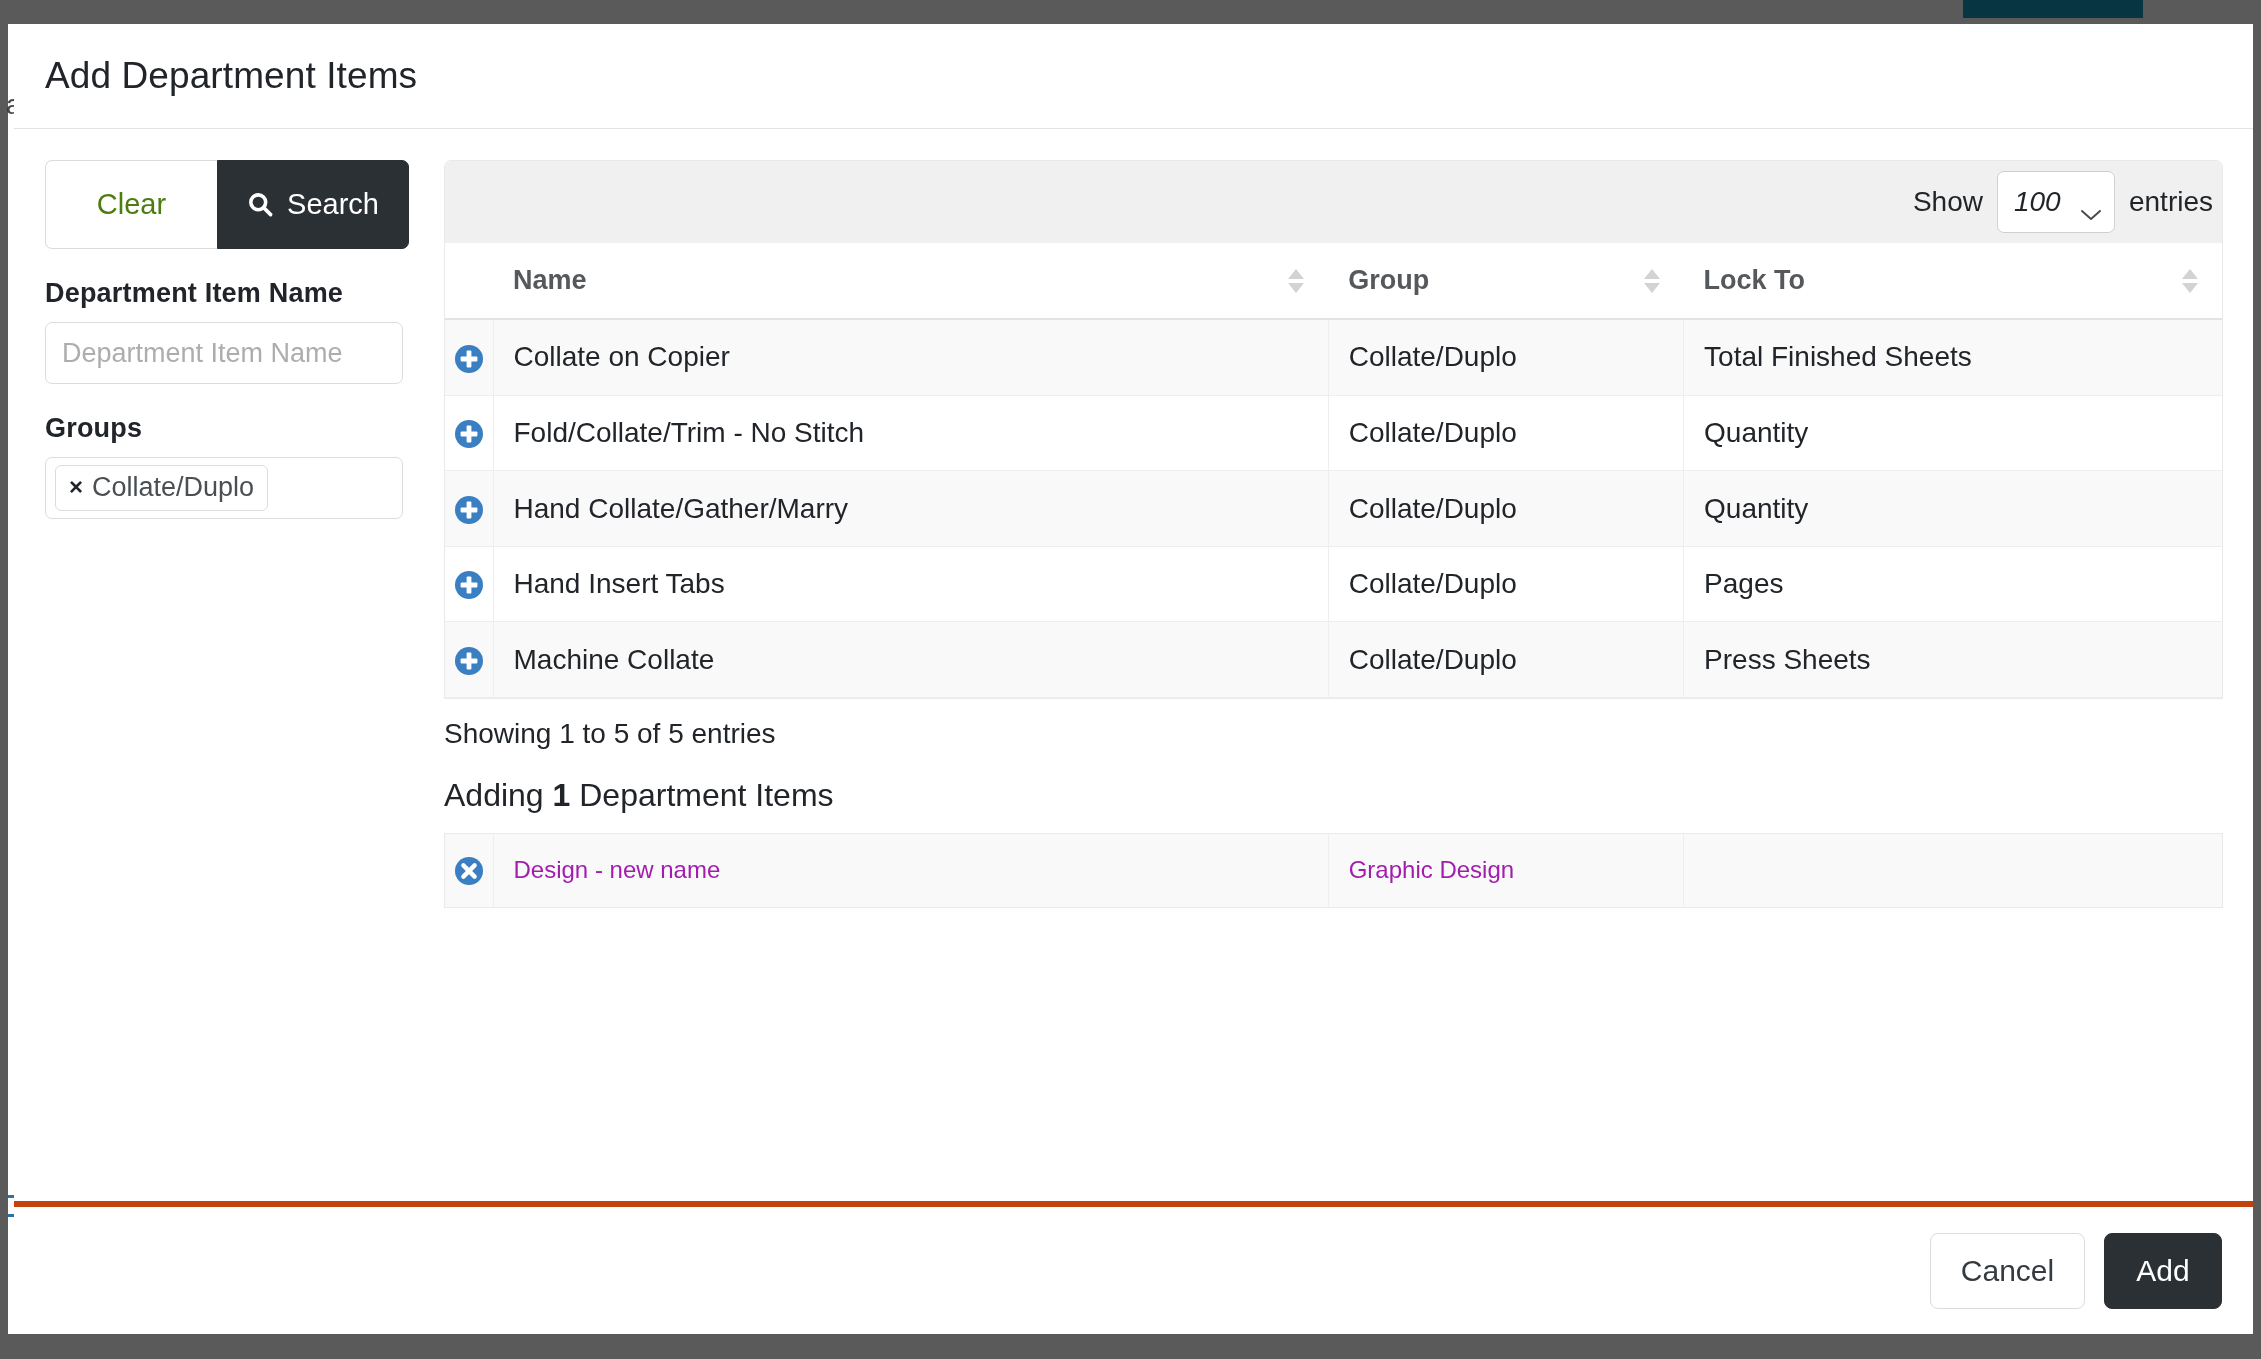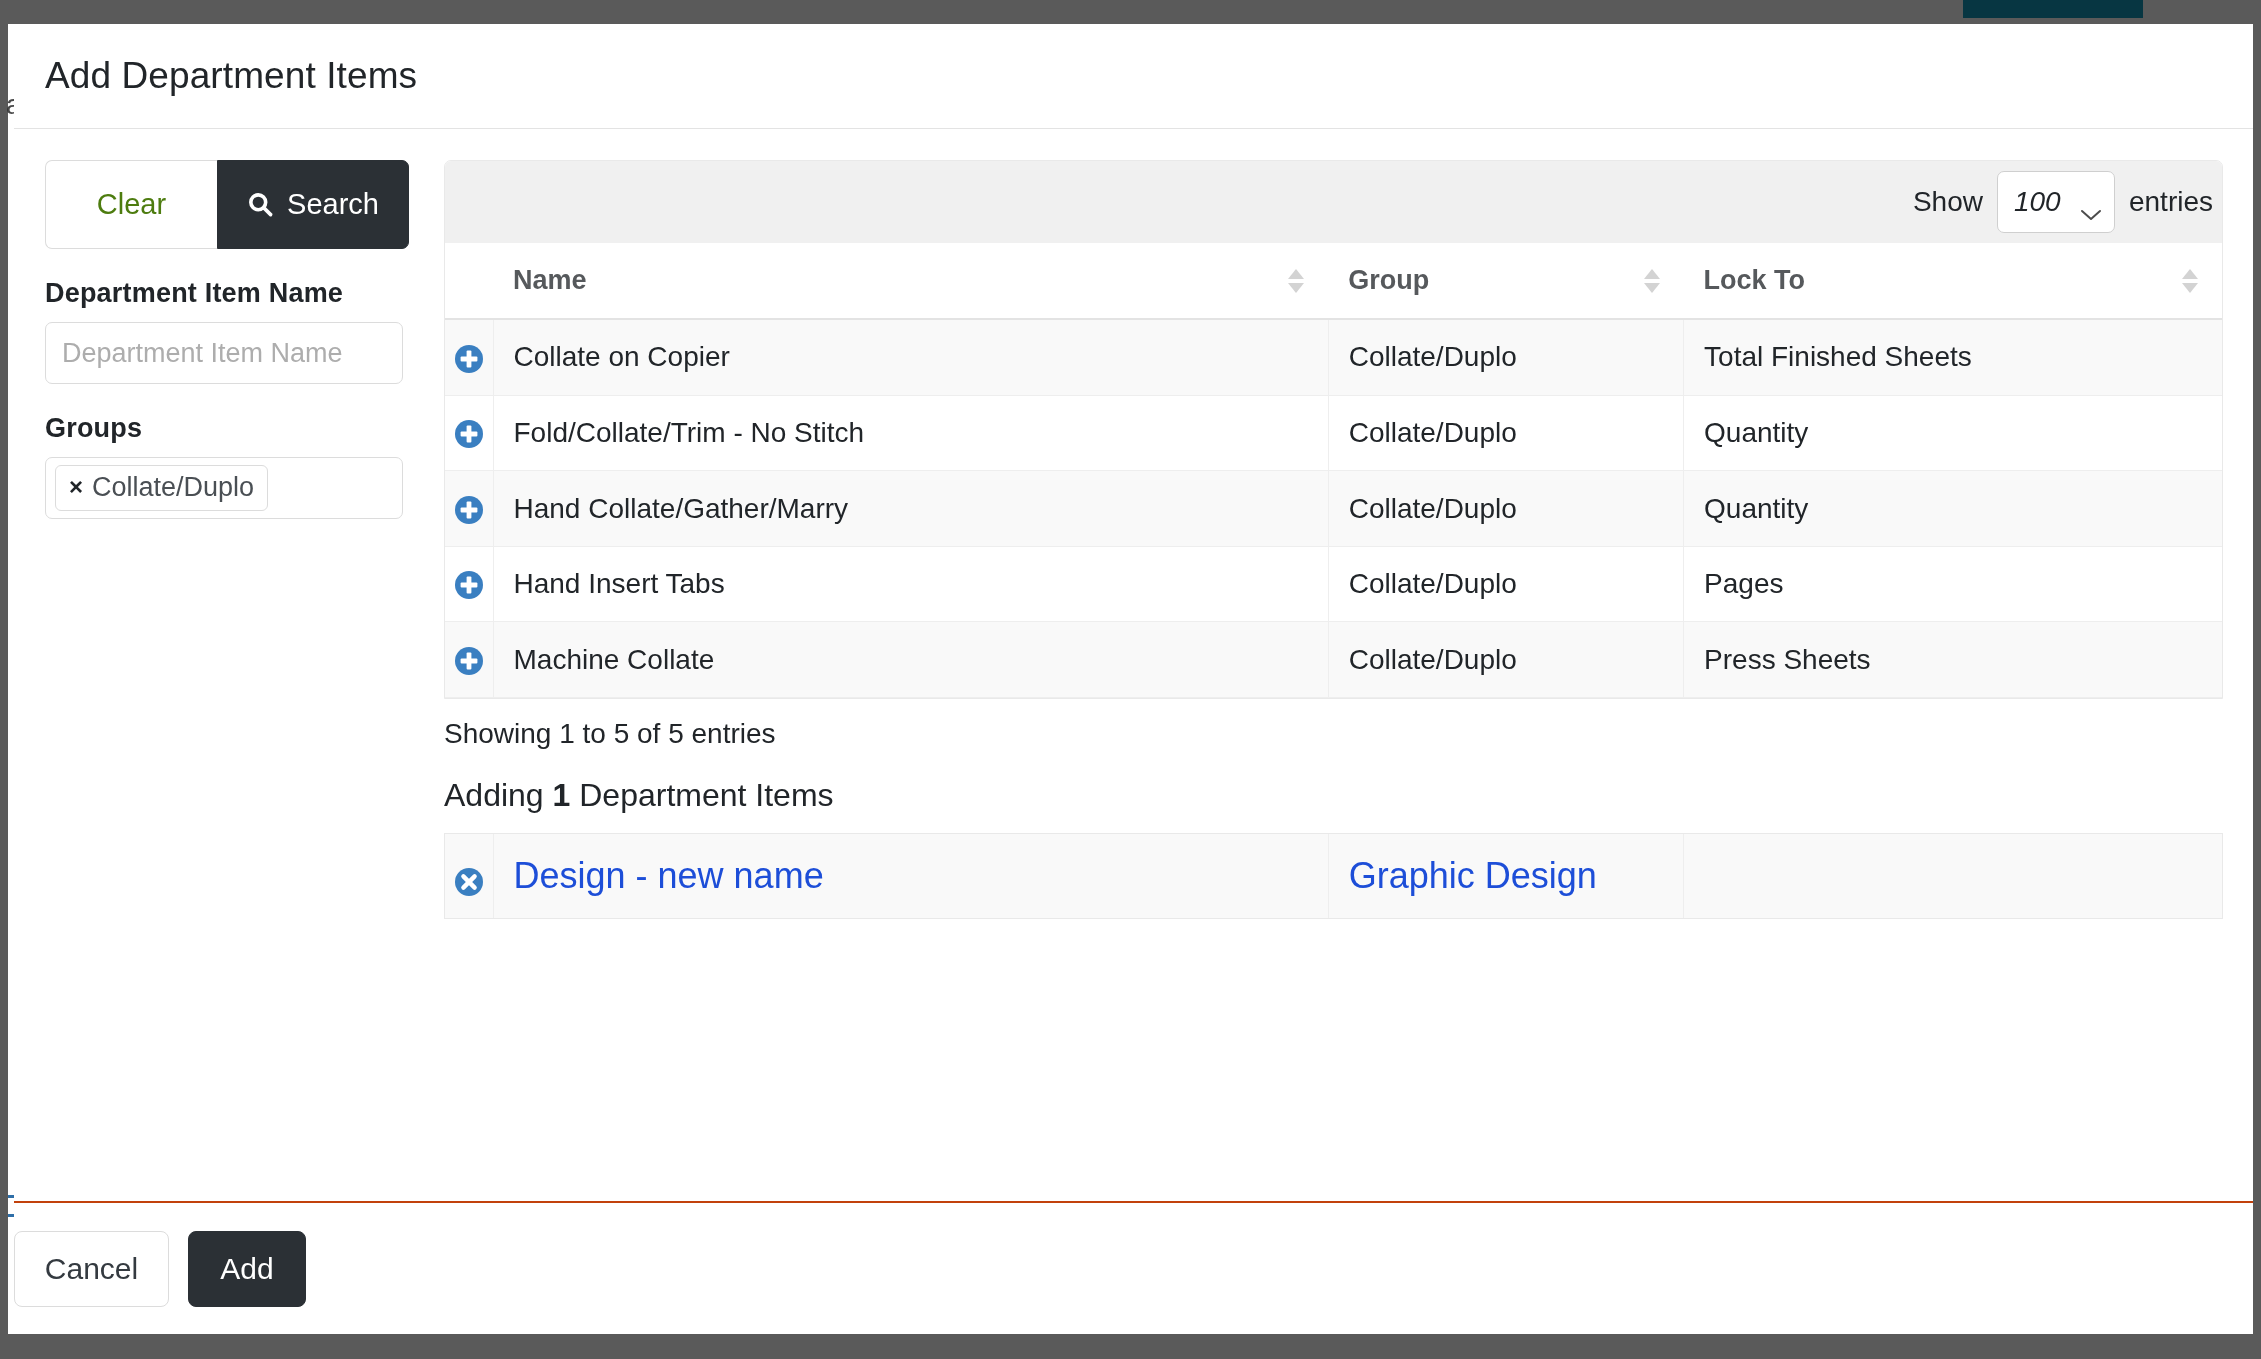--- a/index.html
+++ b/index.html
@@ -151,31 +151,31 @@
 
   .circ-icon { width: 30px; height: 30px; display: inline-block; vertical-align: middle; cursor: pointer; }
 
   .showing-text { font-size: 28px; color: #212529; margin-top: 19px; }
   .adding-text { font-size: 32px; color: #212529; margin-top: 27px; }
   .adding-text b { font-weight: 700; }
 
   .adding-table { margin-top: 19px; border: 1px solid #e9e9e9; }
   .adding-table table { width: 100%; border-collapse: collapse; table-layout: fixed; }
   .adding-table td {
-    font-size: 36px; color: #1d4ed8; padding: 21px 0 21px 20px;
+    font-size: 24px; color: #a21caf; padding: 21px 0 21px 20px;
     background: #f9f9f9; border-right: 1px solid #eeeeee;
     vertical-align: middle; overflow: hidden; white-space: nowrap;
   }
   .adding-table td:last-child { border-right: none; }
 
   
   .modal-footer {
     flex: 0 0 133px; height: 133px;
-    border-top: 2px solid #c2410c;
-    display: flex; align-items: center; justify-content: flex-start;
+    border-top: 6px solid #c2410c;
+    display: flex; align-items: center; justify-content: flex-end;
     gap: 19px; padding-right: 31px;
   }
   .btn-cancel {
     min-width: 155px; height: 76px; padding: 0 28px;
     background: #fff; border: 1px solid #dcdcdc; border-radius: 8px;
     font-size: 30px; color: #343a40; cursor: pointer; font-family: inherit;
   }
   .btn-add {
     min-width: 118px; height: 76px; padding: 0 28px;
     background: #2b3035; border: 1px solid #2b3035; border-radius: 8px;

